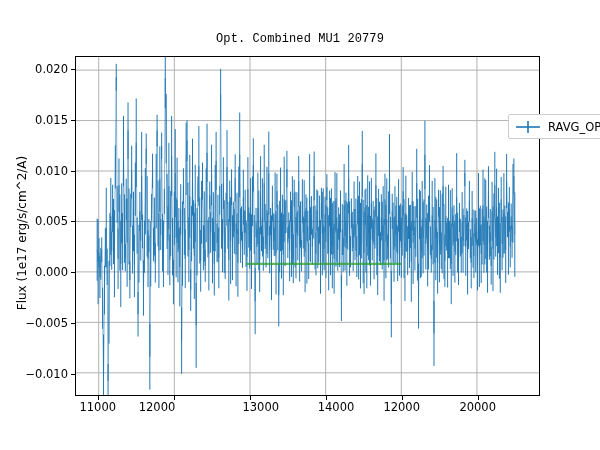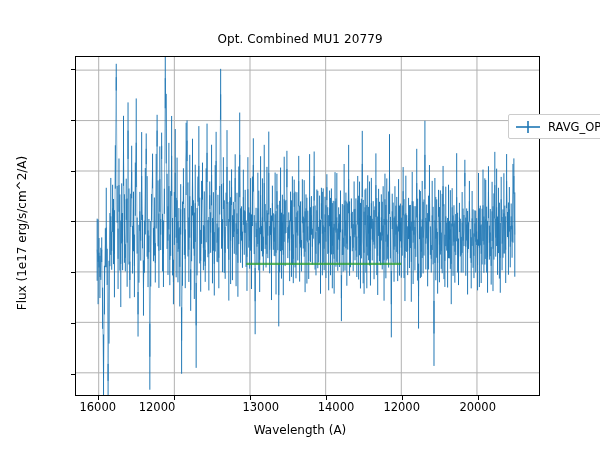--- a/index.html
+++ b/index.html
@@ -17,20 +17,21 @@
   }
   #plot-title {
     position: absolute;
     left: 0;
     top: 32px;
     width: 600px;
     text-align: center;
     font-size: 12px;
     color: #000000;
     letter-spacing: 0.1px;
+    font-family: Liberation Mono, monospace;
   }
   
   #axes {
     position: absolute;
     left: 75px;
     top: 56px;
     width: 465px;
     height: 340px;
     box-sizing: border-box;
     border: 1.1px solid #000000;
@@ -125,22 +126,31 @@
     display: block;
   }
 </style>
 </head>
 <body>
 
 <div id="figure">
 
   <div id="plot-title">Opt. Combined MU1 20779</div>
 
+  <div id="ytick-labels">
+      <div class="ytick-label" style="top: 69.194px;">0.020</div>
+      <div class="ytick-label" style="top: 119.94px;">0.015</div>
+      <div class="ytick-label" style="top: 170.687px;">0.010</div>
+      <div class="ytick-label" style="top: 221.433px;">0.005</div>
+      <div class="ytick-label" style="top: 272.179px;">0.000</div>
+      <div class="ytick-label" style="top: 322.925px;">−0.005</div>
+      <div class="ytick-label" style="top: 373.672px;">−0.010</div>
+    </div>
   <div id="xtick-labels">
-      <div class="xtick-label" style="left: 97.7941px;">16000</div>
+      <div class="xtick-label" style="left: 97.7941px;">11000</div>
       <div class="xtick-label" style="left: 157px;">12000</div>
       <div class="xtick-label" style="left: 249.755px; margin-left: 11px;">13000</div>
       <div class="xtick-label" style="left: 336px;">14000</div>
       <div class="xtick-label" style="left: 401.716px;">12000</div>
       <div class="xtick-label" style="left: 477.696px;">20000</div>
     </div>
   <div id="tickmarks">
       <div class="tick-mark-y" style="top: 69.194px;"></div>
       <div class="tick-mark-y" style="top: 119.94px;"></div>
       <div class="tick-mark-y" style="top: 170.687px;"></div>
@@ -644,16 +654,15 @@
 
     <div id="legend">
       <svg class="legend-marker" width="26" height="14" viewBox="0 0 26 14">
         <line x1="1" y1="7" x2="25" y2="7" stroke="#1f77b4" stroke-width="1.6"></line>
         <line x1="13" y1="1" x2="13" y2="13" stroke="#1f77b4" stroke-width="1.6"></line>
       </svg>
       <span id="legend-label">RAVG_OPT</span>
     </div>
   </div>
 
-  <div id="xlabel">Wavelength (A)</div>
   <div id="ylabel">Flux (1e17 erg/s/cm^2/A)</div>
 
 </div>
 
 </body></html>

